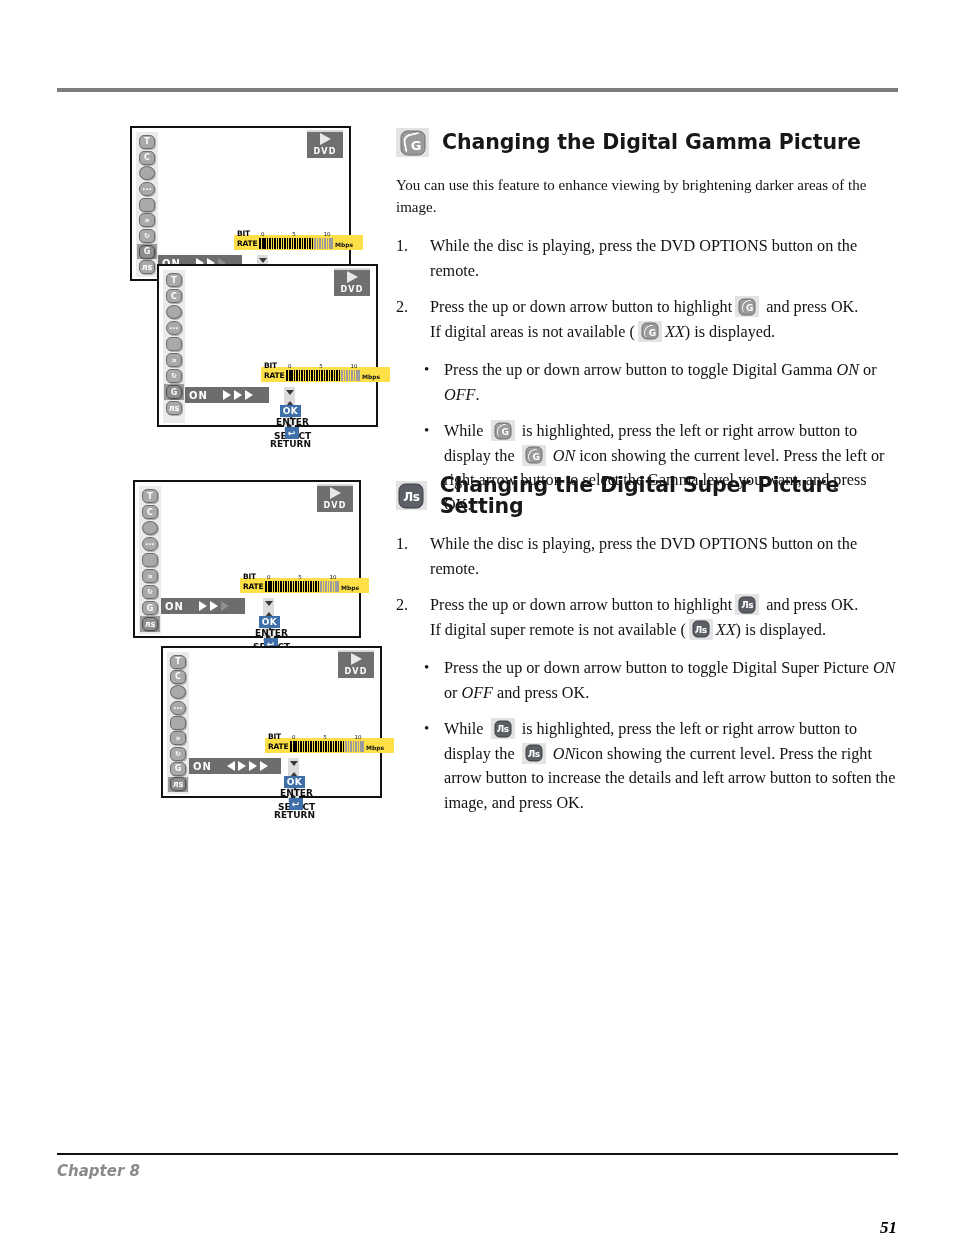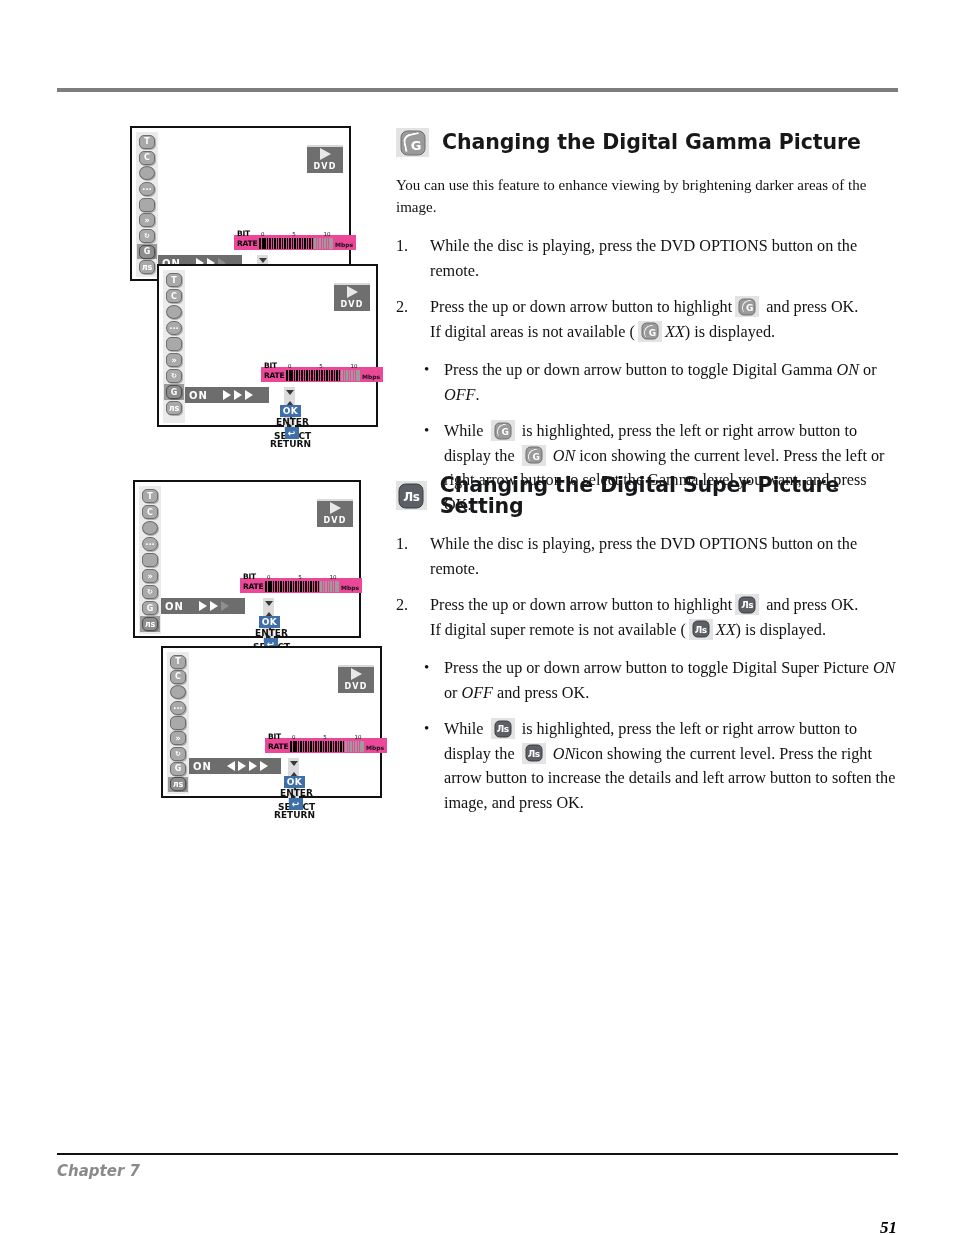--- a/index.html
+++ b/index.html
@@ -135,42 +135,42 @@
     background:#a9a9a9; border:1px solid #6d6d6d;
     color:#fff; font-family:"DejaVu Sans", sans-serif;
     font-weight:bold; font-size:8px;
     display:flex; align-items:center; justify-content:center;
     box-shadow:1px 1px 0 rgba(0,0,0,0.25);
   }
   .rail-icon.sel { background:#9b9b9b; }
   .rail-icon.sel .blob { background:#8d8d8d; border-color:#4e4e4e; }
 
   .dvd-badge {
-    position:absolute; right:6px; top:17px;
+    position:absolute; right:6px; top:2px;
     display:flex; flex-direction:column; align-items:center;
   }
   .dvd-play {
     width:36px; height:15px; background:#6f6f6f;
     display:flex; align-items:center; justify-content:center;
     border-top:2px solid #d9d9d9;
   }
   .dvd-play i {
     width:0;height:0;border-left:11px solid #e8e8e8;
     border-top:6px solid transparent;border-bottom:6px solid transparent;
   }
   .dvd-text {
     width:36px; height:13px; background:#6f6f6f; color:#fff;
     font-family:"DejaVu Sans", sans-serif; font-size:8px; font-weight:bold;
     letter-spacing:1.2px;
     display:flex; align-items:center; justify-content:center;
   }
 
   .bitrate {
-    position:absolute; background:#ec4899;
-    display:flex; align-items:flex-end; padding:1px 3px 1px 3px;
+    position:absolute; background:#fde047;
+    display:flex; align-items:flex-end; padding:1px 10px 1px 3px;
     height:15px;
   }
   .bitrate .lbl {
     font-family:"DejaVu Sans", sans-serif; font-weight:bold;
     font-size:7.5px; color:#000; letter-spacing:-0.2px; margin-right:2px;
     line-height:10px;
   }
   .bars { position:relative; display:flex; align-items:flex-end; height:11px; }
   .bars .b { width:1.6px; margin-right:0.9px; background:#000; height:11px; }
   .bars .b.off { background:#9c9c9c; }
@@ -739,16 +739,16 @@
         <span>While</span> <span class="chip"><span class="glyph s-glyph">
               <span>Лs</span>
             </span></span> <span>is highlighted, press the left or right arrow button to display the</span> <span class="chip"><span class="glyph s-glyph">
               <span>Лs</span>
             </span></span> <span class="it">ON</span><span>icon showing the current level. Press the right arrow button to increase the details and left arrow button to soften the image, and press OK.</span>
       </li>
     </ul>
   </div>
 
   <div class="footer-rule"></div>
-  <div class="footer-left">Chapter 7</div>
+  <div class="footer-left">Chapter 8</div>
   <div class="footer-right">51</div>
 
 </div>
 
 </body></html>

